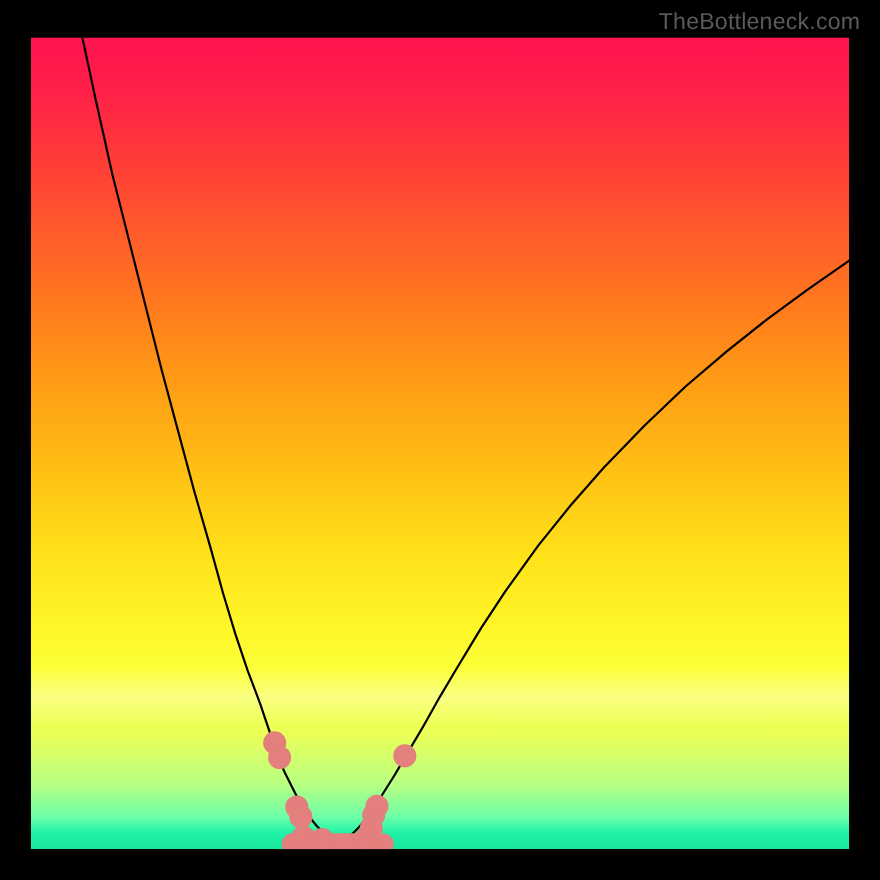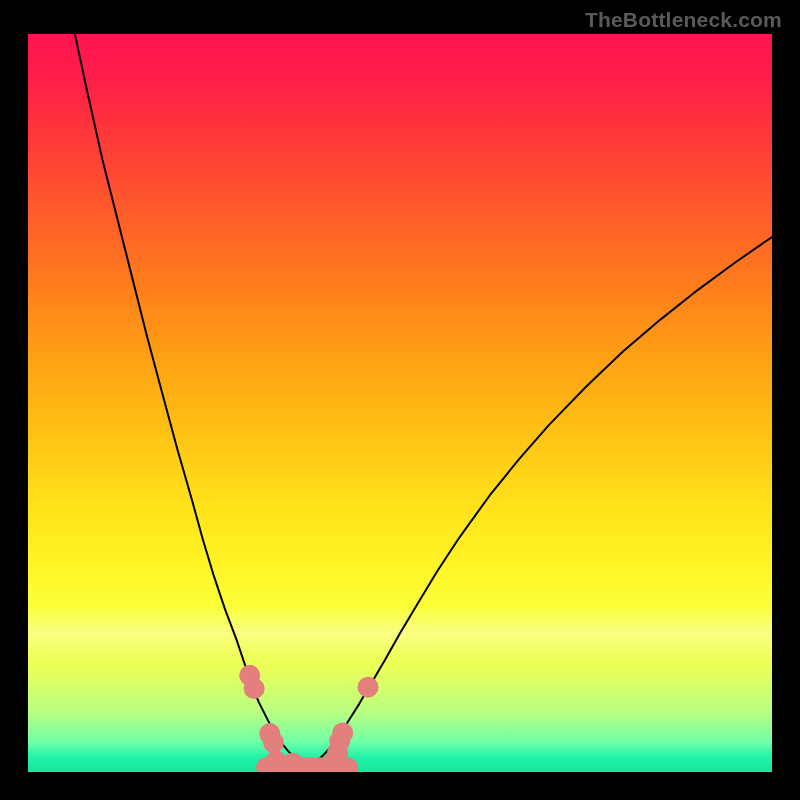--- a/index.html
+++ b/index.html
@@ -10,21 +10,21 @@
     background: #000;
     position: relative;
   }
   .watermark {
     position: absolute;
     top: 8px;
     right: 18px;
     font-family: Arial, Helvetica, sans-serif;
     font-size: 21px;
     color: #5a5a5a;
-    font-weight: 700;
+    font-weight: 400;
     letter-spacing: 0.2px;
     z-index: 50;
   }
   .plot-area {
     position: absolute;
     left: 28px;
     top: 34px;
     width: 744px;
     height: 738px;
     overflow: hidden;

